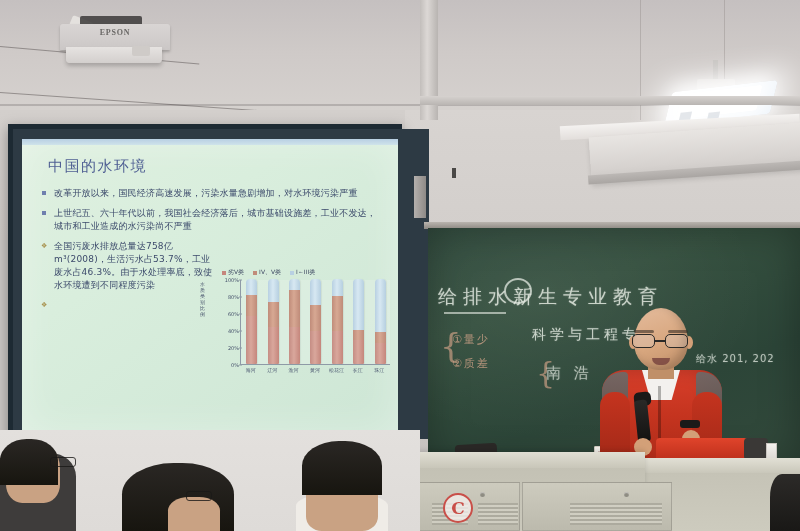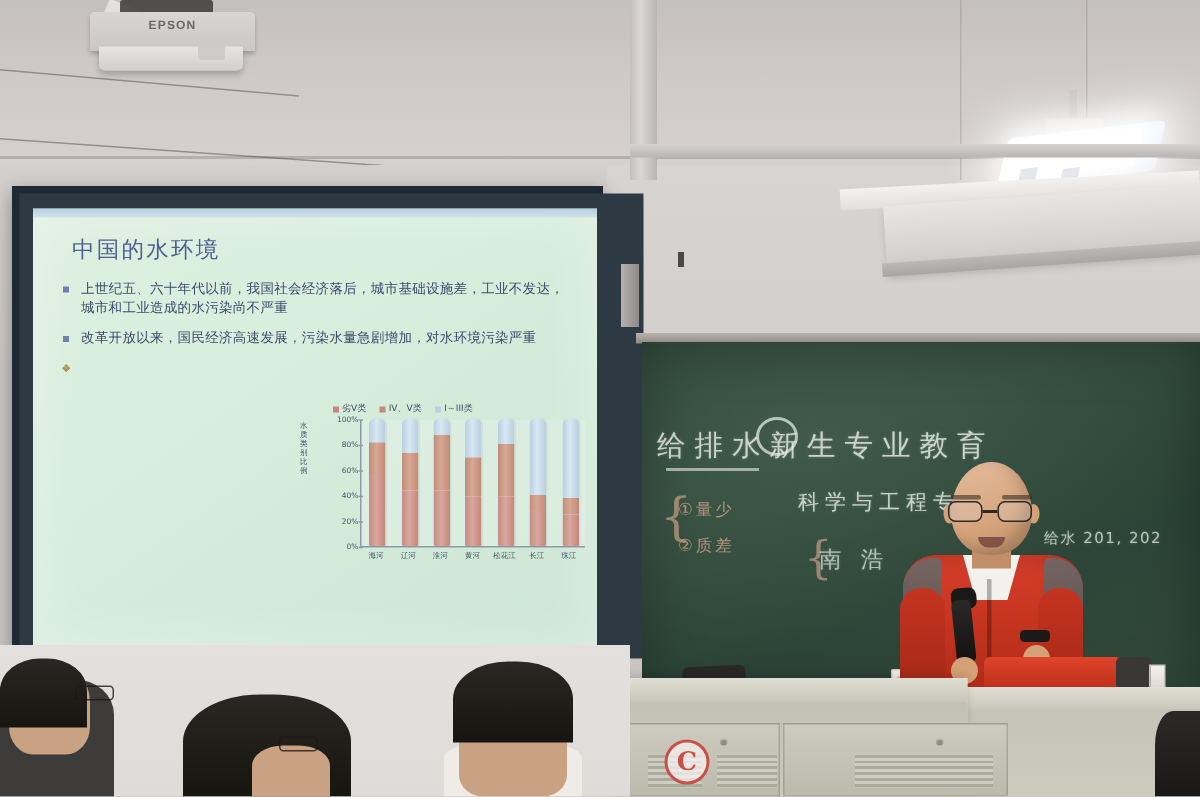--- a/index.html
+++ b/index.html
@@ -31,21 +31,21 @@
     position:absolute; left:0; top:430px; width:420px; height:101px;
     background:linear-gradient(180deg,#e3e0dd 0%,#dedbd8 100%);
   }
   .ceiling-cable {
     position:absolute; background:rgba(70,65,65,.45); height:1px;
     transform-origin:left center;
   }
 
   
   .projector {
-    position:absolute; left:60px; top:0; width:110px; height:44px;
+    position:absolute; left:60px; top:16px; width:110px; height:44px;font-family:Liberation Serif, serif;
   }
   .proj-body {
     position:absolute; left:0; top:8px; width:110px; height:26px;
     background:linear-gradient(180deg,#d9d5d4 0%,#cbc7c6 100%);
     border-radius:3px 3px 1px 1px;
     box-shadow:0 2px 3px rgba(0,0,0,.22);
   }
   .proj-base {
     position:absolute; left:6px; top:31px; width:96px; height:16px;
     background:linear-gradient(180deg,#e6e3e1 0%,#d3cfcd 100%);
@@ -524,28 +524,29 @@
 
   <div class="screen-frame">
     <div class="screen-inner">
       <div class="slide">
         <div class="slide-topband"></div>
         <div class="slide-title">中国的水环境</div>
 
         <div class="bullets">
           <div class="bullet">
             <span class="bsq"></span>
-            <span>上世纪五、六十年代以前，我国社会经济落后，城市基础设施差，工业不发达，城市和工业造成的水污染尚不严重</span>
+            <span>改革开放以来，国民经济高速发展，污染水量急剧增加，对水环境污染严重</span>
           </div>
           <div class="bullet">
             <span class="bsq"></span>
-            <span>改革开放以来，国民经济高速发展，污染水量急剧增加，对水环境污染严重</span>
+            <span>上世纪五、六十年代以前，我国社会经济落后，城市基础设施差，工业不发达，城市和工业造成的水污染尚不严重</span>
           </div>
           <div class="bullet narrow">
             <span class="bdia">❖</span>
+            <span>全国污废水排放总量达758亿m³(2008)，生活污水占53.7%，工业废水占46.3%。由于水处理率底，致使水环境遭到不同程度污染</span>
           </div>
           <div class="bullet narrow">
             <span class="bdia">❖</span>
           </div>
         </div>
 
         <div class="chart">
           <div class="chart-legend">
             <span class="leg">
               <i class="sw" style="background:#c5867c"></i>

